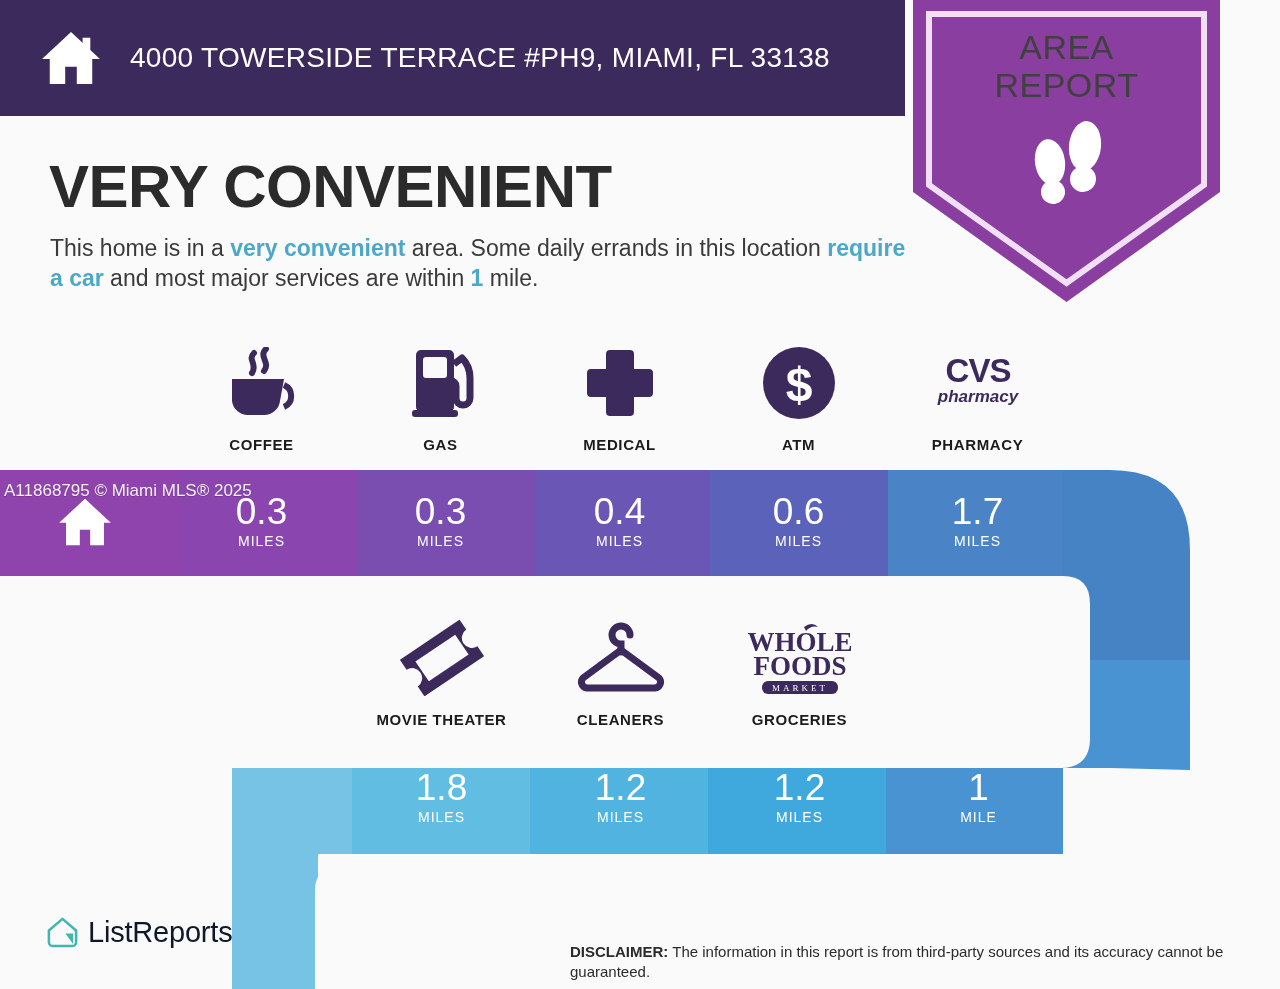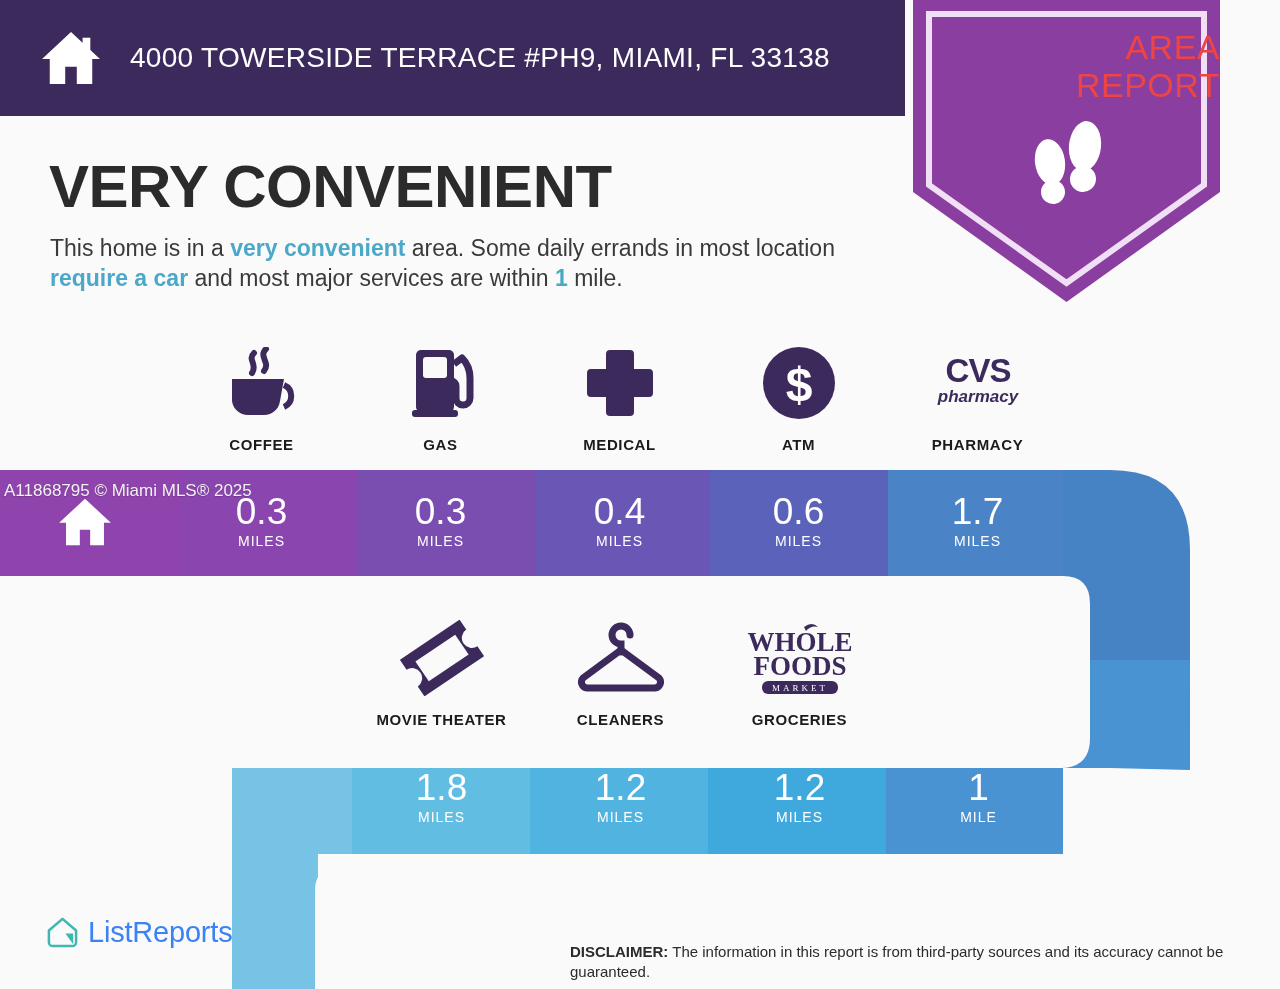--- a/index.html
+++ b/index.html
@@ -21,22 +21,22 @@
     color:#ffffff; font-size:28px; letter-spacing:.3px; margin-left:28px;
     font-weight:400; white-space:nowrap;
   }
 
   
   .badge{
     position:absolute; left:913px; top:0; width:307px; height:302px;
   }
   .badge svg{ display:block; width:307px; height:302px; }
   .badge-text{
-    position:absolute; left:0; top:28px; width:307px; text-align:right;
-    color:#ef4444; font-size:34px; line-height:38px; font-weight:400;
+    position:absolute; left:0; top:28px; width:307px; text-align:center;
+    color:#404040; font-size:34px; line-height:38px; font-weight:400;
     letter-spacing:.5px; pointer-events:none;
   }
 
   
   .headline{
     position:absolute; left:49px; top:152px;
     font-size:60px; font-weight:bold; color:#2b2b2b; letter-spacing:-.5px;
   }
   .subcopy{
     position:absolute; left:50px; top:233px; width:860px;
@@ -77,21 +77,21 @@
 
   
   .bottomcard{
     position:absolute; left:315px; top:863px; width:965px; height:126px;
     background:#fafafa; border-radius:26px 0 0 0;
   }
 
   
   .lr-logo{ position:absolute; left:46px; top:916px; display:flex; align-items:center; }
   .lr-mark{ width:33px; height:33px; }
-  .lr-name{ font-size:29px; color:#3b82f6; margin-left:9px; letter-spacing:-.2px; }
+  .lr-name{ font-size:29px; color:#0f172a; margin-left:9px; letter-spacing:-.2px; }
   .disclaimer{
     position:absolute; left:570px; top:942px; width:660px;
     font-size:15px; line-height:20px; color:#2b2b2b;
   }
   .disclaimer b{ font-weight:bold; }
 </style>
 </head>
 <body>
 
 <svg class="ribbon" viewBox="0 0 1280 989">
@@ -172,21 +172,21 @@
   </svg>
   <div class="badge-text">
     <div>AREA</div>
     <div>REPORT</div>
   </div>
 </div>
 
 <div class="headline">VERY CONVENIENT</div>
 
 <div class="subcopy">
-  <span>This home is in a </span><b>very convenient</b><span> area. Some daily errands in most location </span><b>require a car</b><span> and most major services are within </span><span class="num">1</span><span> mile.</span>
+  <span>This home is in a </span><b>very convenient</b><span> area. Some daily errands in this location </span><b>require a car</b><span> and most major services are within </span><span class="num">1</span><span> mile.</span>
 </div>
 
 <div class="iconrow" id="row1-icons">
 
   <div class="iconcell">
     <div class="icon-wrap">
         <svg width="76" height="72" viewBox="0 0 76 72">
       <path d="M30 6 c-7 7 4 11 -2 20 M42 2 c-8 8 5 13 -2 22" stroke="#3d2a5c" stroke-width="6" fill="none" stroke-linecap="round"></path>
       <path d="M8 32 L60 32 L56 54 a16 16 0 0 1 -16 14 L24 68 a16 16 0 0 1 -16 -14 Z" fill="#3d2a5c"></path>
       <path d="M60 38 a12 12 0 0 1 0 22" stroke="#3d2a5c" stroke-width="6" fill="none"></path>

